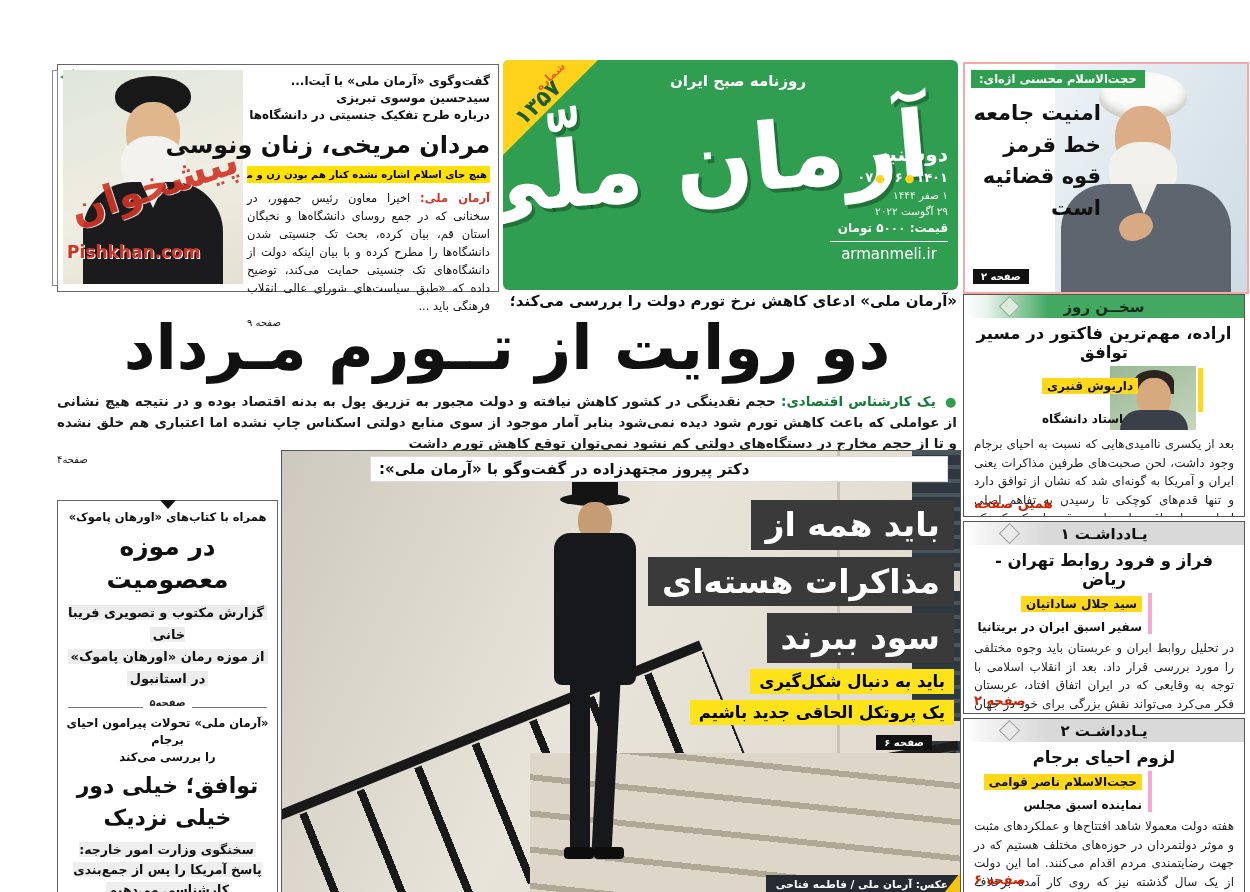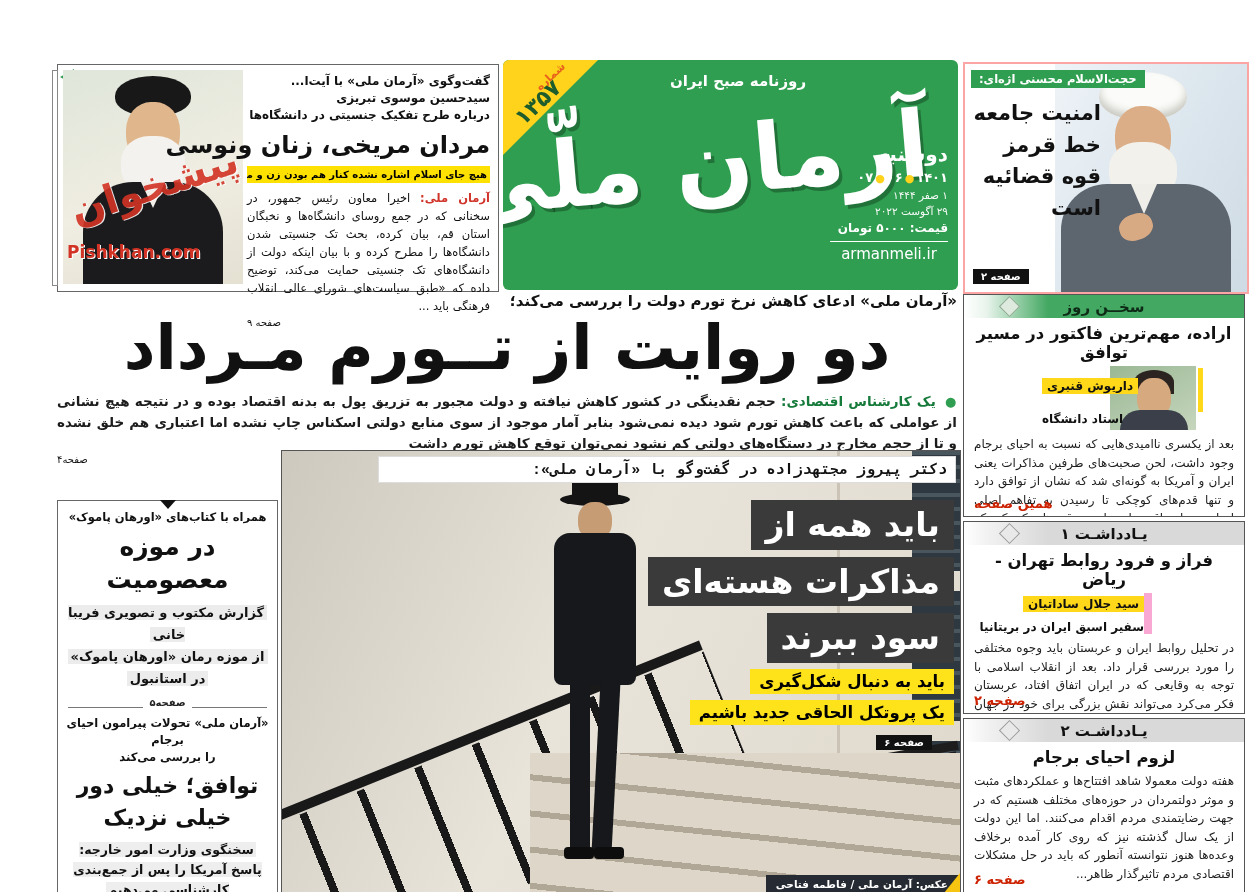--- a/index.html
+++ b/index.html
@@ -89,22 +89,22 @@
   .man{left:248px;top:18px;width:130px;height:420px;}
   .hat-crown{left:42px;top:0;width:46px;height:28px;background:#141414;border-radius:10px 10px 2px 2px;}
   .hat-brim{left:30px;top:24px;width:70px;height:13px;background:#141414;border-radius:50%;}
   .face-c{left:48px;top:33px;width:34px;height:38px;background:#c69c74;border-radius:45%;}
   .shirt{left:50px;top:68px;width:30px;height:34px;background:#f3efe4;}
   .jacket{left:24px;top:64px;width:82px;height:152px;background:#17181c;border-radius:16px 16px 8px 8px;}
   .leg{top:212px;width:20px;height:172px;background:#17181c;}
   .leg.l1{left:40px;} .leg.l2{left:66px;transform:rotate(3deg);}
   .shoe{top:378px;width:30px;height:12px;background:#0d0d0d;border-radius:4px;}
   .shoe.s1{left:34px;} .shoe.s2{left:64px;}
-  .cp-kicker{right:4px;top:5px;width:560px;background:#fff;border:1px solid #ddd;text-align:right;
-             font-size:15px;font-weight:800;padding:3px 8px;z-index:5;font-family:Liberation Mono, monospace;}
+  .cp-kicker{right:12px;top:5px;width:560px;background:#fff;border:1px solid #ddd;text-align:left;
+             font-size:15px;font-weight:800;padding:3px 8px;z-index:5;}
   .cp-lines{position:absolute;right:6px;top:42px;display:flex;flex-direction:column;align-items:flex-start;z-index:5;}
   .cp-line{background:#3a3a3a;color:#fff;font-size:33px;font-weight:900;line-height:1.2;padding:5px 14px;margin-top:7px;}
   .cp-high{background:#ffe31a;color:#000;font-size:16.5px;font-weight:900;padding:3px 9px;margin-top:6px;}
   .cp-page{margin-top:10px;margin-right:22px;}
   .caption{right:0;bottom:0;background:#262b33;color:#fff;font-size:10.5px;font-weight:700;
            padding:3px 12px 3px 10px;z-index:5;}
   .cap-tri{right:0;bottom:0;width:0;height:0;border-bottom:20px solid #f6c411;border-left:16px solid transparent;z-index:6;}
   
   .note{left:963px;width:282px;border:1px solid #555;background:#fff;box-sizing:border-box;overflow:hidden;}
   .speech{top:294px;height:223px;} .note1{top:521px;height:193px;} .note2{top:718px;height:174px;border-bottom:none;}
@@ -119,21 +119,21 @@
   .author-row{position:relative;height:68px;}
   .aphoto{position:absolute;left:146px;top:2px;width:86px;height:64px;background:linear-gradient(150deg,#9ab894,#c6d6bd);overflow:hidden;}
   .aphoto .hair{position:absolute;left:24px;top:4px;width:40px;height:24px;background:#2b2420;border-radius:50% 50% 0 0;}
   .aphoto .face{position:absolute;left:27px;top:12px;width:34px;height:40px;background:#d7a97e;border-radius:45%;}
   .aphoto .suit{position:absolute;left:10px;bottom:-4px;width:68px;height:24px;background:#3a3f4a;border-radius:20px 20px 0 0;}
   .abar{position:absolute;left:234px;top:4px;width:5px;height:44px;background:#ffd919;}
   .nametag{display:inline-block;background:#ffd919;font-size:12px;font-weight:800;padding:1px 5px;}
   .arole{font-size:12px;font-weight:800;margin-top:8px;}
   .sp-name{position:absolute;left:78px;top:14px;}
   .sp-role{position:absolute;left:78px;top:40px;}
-  .author-plain{margin:4px 92px 2px 10px;border-right:8px solid #f9a8d4;padding-right:0;text-align:right;}
+  .author-plain{margin:4px 92px 2px 10px;border-right:4px solid #f9a8d4;padding-right:6px;text-align:right;}
   .nbody{padding:3px 10px 0;font-size:12px;line-height:18.5px;text-align:justify;color:#1e1e1e;}
   .redlink{position:absolute;left:10px;bottom:5px;color:#cc2200;font-size:13px;font-weight:900;}
 </style>
 </head>
 <body>
 
 <div class="page">
 
   <section class="abs topleft">
     <span class="abs tl-arrow"></span>
@@ -296,17 +296,21 @@
     <div class="nbody">در تحلیل روابط ایران و عربستان باید وجوه مختلفی را مورد بررسی قرار داد. بعد از انقلاب اسلامی با توجه به وقایعی که در ایران اتفاق افتاد، عربستان فکر می‌کرد می‌تواند نقش بزرگی برای خود در جهان اسلام تعریف کند. زیرا ریاض خود را پرده‌دار کعبه می‌دانست و از سوی دیگر از درآمدهای سرشاری هم ...</div>
     <span class="redlink">صفحه ۲</span>
   </section>
 
   <section class="abs note note2">
     <div class="nbar gray">
       <span class="diamond"></span>
       <span>یـادداشـت ۲</span>
     </div>
     <div class="nhead">لزوم احیای برجام</div>
+    <div class="author-plain">
+      <span class="nametag">حجت‌الاسلام ناصر قوامی</span>
+      <div class="arole">نماینده اسبق مجلس</div>
+    </div>
     <div class="nbody">هفته دولت معمولا شاهد افتتاح‌ها و عملکردهای مثبت و موثر دولتمردان در حوزه‌های مختلف هستیم که در جهت رضایتمندی مردم اقدام می‌کنند. اما این دولت از یک سال گذشته نیز که روی کار آمده برخلاف وعده‌ها هنوز نتوانسته آنطور که باید در حل مشکلات اقتصادی مردم تاثیرگذار ظاهر...</div>
     <span class="redlink">صفحه ۶</span>
   </section>
 
 </div>
 
 </body></html>

